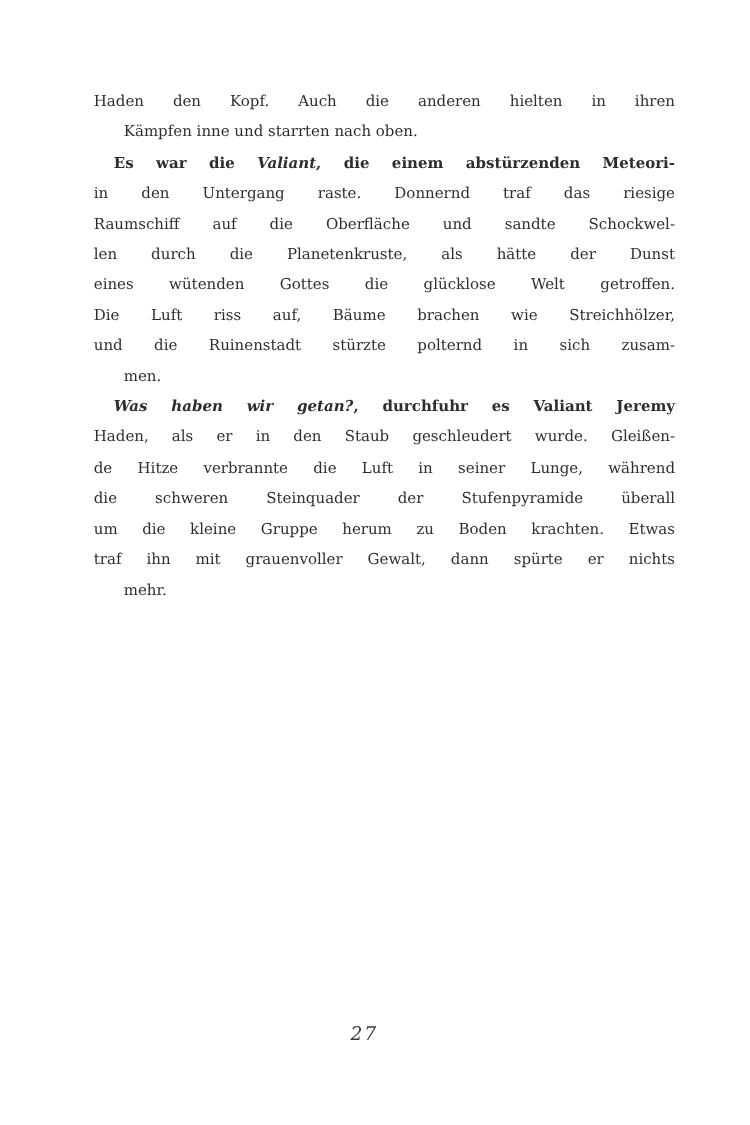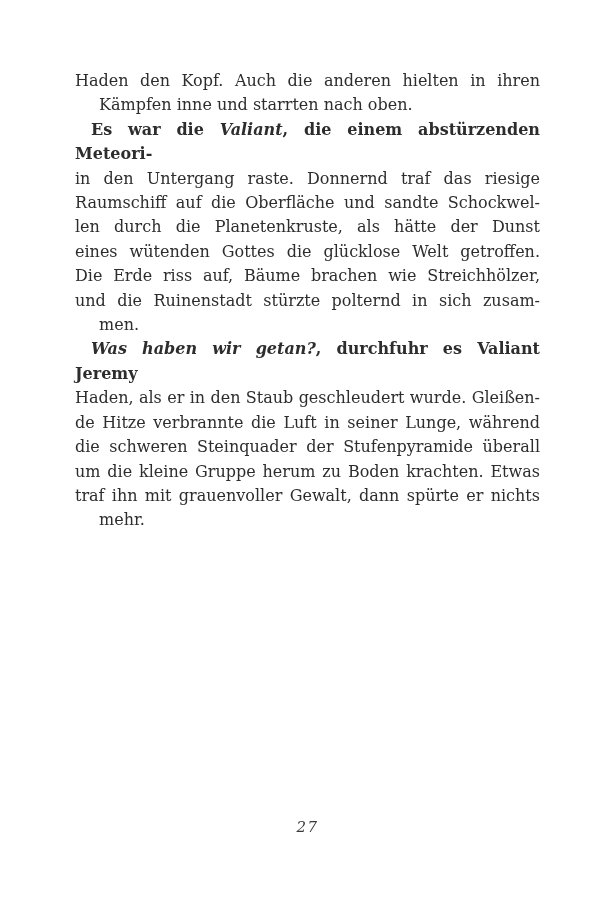--- a/index.html
+++ b/index.html
@@ -20,40 +20,40 @@
     font-family: "DejaVu Serif", "Liberation Serif", serif;
     color: var(--ink, #2d2d2d);
   }
   .text-block {
     position: absolute;
     left: 75px;
     top: 69px;
     width: 465px;
   }
   .line {
-    font-size: 16px;
+    font-size: 12px;
     line-height: 24.4px;
     text-align: justify;
     text-align-last: justify;
     white-space: normal;
   }
   .line.last {
     text-align-last: left;
     margin-left: 24px;
   }
   .line.indent {
     text-indent: 16px;
     font-weight: bold;
   }
   .seg.it {
     font-style: italic;
   }
   .folio {
     position: absolute;
-    left: 75px;
+    left: 59px;
     top: 818px;
     width: 465px;
     text-align: center;
     font-size: 15px;
     font-style: italic;
     letter-spacing: 1.5px;
     color: var(--folio-ink, #3a3a3a);
   }
 </style>
 </head>
@@ -61,21 +61,21 @@
 
 <div class="page">
   <main class="text-block" id="text-block">
       <div class="line"><span class="seg">Haden den Kopf. Auch die anderen hielten in ihren</span></div>
       <div class="line last"><span class="seg">Kämpfen inne und starrten nach oben.</span></div>
       <div class="line indent"><span class="seg">Es war die </span><span class="seg it">Valiant</span><span class="seg">, die einem abstürzenden Meteori-</span></div>
       <div class="line"><span class="seg">in den Untergang raste. Donnernd traf das riesige</span></div>
       <div class="line"><span class="seg">Raumschiff auf die Oberfläche und sandte Schockwel-</span></div>
       <div class="line"><span class="seg">len durch die Planetenkruste, als hätte der Dunst</span></div>
       <div class="line"><span class="seg">eines wütenden Gottes die glücklose Welt getroffen.</span></div>
-      <div class="line"><span class="seg">Die Erde riss auf, Bäume brachen wie Streichhölzer,</span></div>
+      <div class="line"><span class="seg">Die Luft riss auf, Bäume brachen wie Streichhölzer,</span></div>
       <div class="line"><span class="seg">und die Ruinenstadt stürzte polternd in sich zusam-</span></div>
       <div class="line last"><span class="seg">men.</span></div>
       <div class="line indent"><span class="seg it">Was haben wir getan?</span><span class="seg">, durchfuhr es Valiant Jeremy</span></div>
       <div class="line"><span class="seg">Haden, als er in den Staub geschleudert wurde. Gleißen-</span></div>
       <div class="line"><span class="seg">de Hitze verbrannte die Luft in seiner Lunge, während</span></div>
       <div class="line"><span class="seg">die schweren Steinquader der Stufenpyramide überall</span></div>
       <div class="line"><span class="seg">um die kleine Gruppe herum zu Boden krachten. Etwas</span></div>
       <div class="line"><span class="seg">traf ihn mit grauenvoller Gewalt, dann spürte er nichts</span></div>
       <div class="line last"><span class="seg">mehr.</span></div>
     </main>

